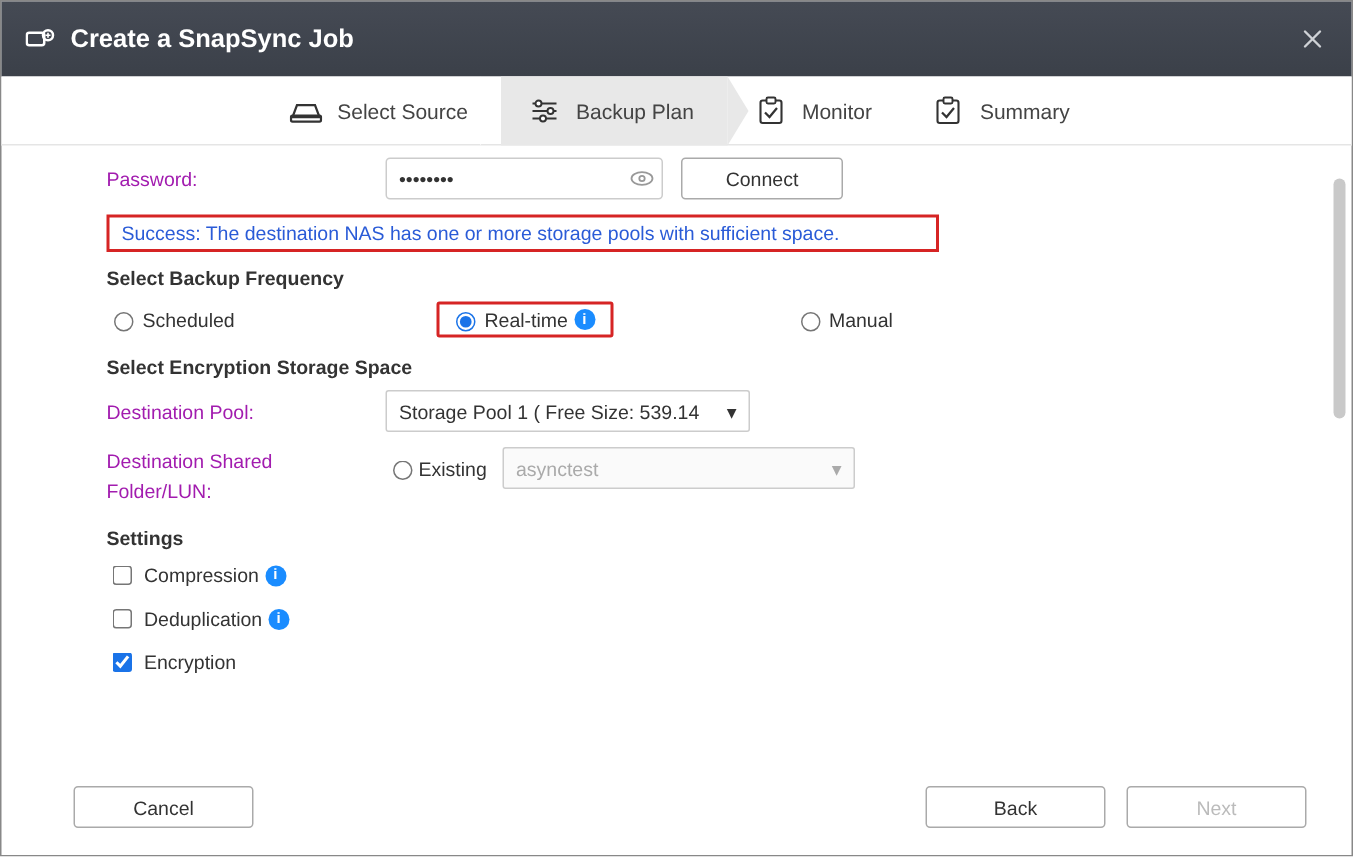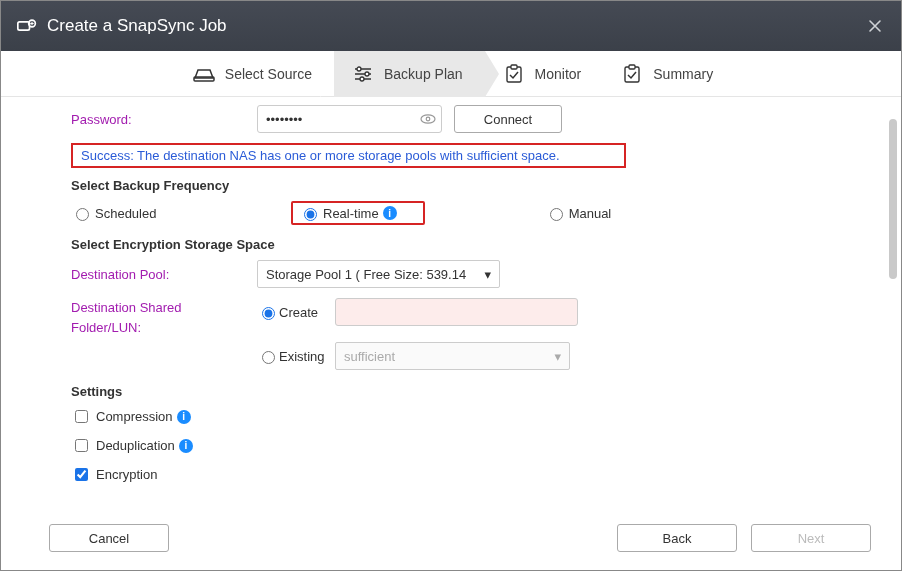--- a/index.html
+++ b/index.html
@@ -21,21 +21,21 @@
   
   .titlebar {
     height: 50px;
     background: linear-gradient(#454a54,#3b4049);
     color: #fff;
     display: flex;
     align-items: center;
     padding: 0 16px;
   }
   .titlebar .app-icon { width: 20px; height: 16px; margin-right: 10px; }
-  .titlebar .title { font-size: 17px; font-weight: 400; }
+  .titlebar .title { font-size: 17px; font-weight: 700; }
   .titlebar .close {
     margin-left: auto;
     width: 20px; height:20px;
     display:flex;align-items:center;justify-content:center;
     cursor:pointer;
   }
   
   .stepbar {
     height: 46px;
     background: #fff;
@@ -270,21 +270,21 @@
     <div class="success-box">Success: The destination NAS has one or more storage pools with sufficient space.</div>
 
     <div class="section-head">Select Backup Frequency</div>
 
     <div class="radio-row">
       <label class="radio-opt" style="width:220px;margin-right:0">
         <input type="radio" name="freq" style="">
         <span>Scheduled</span>
       </label>
       <span class="realtime-highlight">
-        <label class="radio-opt" style="margin-right:16px">
+        <label class="radio-opt" style="margin-right:0">
           <input type="radio" name="freq" checked="" style="">
           <span>Real-time</span>
           <i class="info-badge">i</i>
         </label>
       </span>
       <label class="radio-opt" style="margin-left:120px;margin-right:0">
         <input type="radio" name="freq" style="">
         <span>Manual</span>
       </label>
     </div>
@@ -298,34 +298,27 @@
         <span>▾</span>
       </div>
     </div>
 
     <div class="dest-row">
       <div class="label-col" style="line-height:1.5">
         <div>Destination Shared</div>
         <div>Folder/LUN:</div>
       </div>
       <div>
-        <div style="display:flex;align-items:center;margin-bottom:16px">
-          <label class="dest-radio">
-            <input type="radio" name="dest" checked="" style="">
-            <span>Create</span>
-          </label>
-          <input class="create-input" type="text" style="">
-        </div>
         <div style="display:flex;align-items:center">
           <label class="dest-radio">
             <input type="radio" name="dest" style="">
             <span>Existing</span>
           </label>
           <div class="select-box disabled" style="width:235px">
-            <span>sufficient</span>
+            <span>asynctest</span>
             <span style="color:#aaa">▾</span>
           </div>
         </div>
       </div>
     </div>
 
     <div class="section-head" style="margin-top:14px">Settings</div>
 
     <div class="settings-list">
       <label class="check-row">

